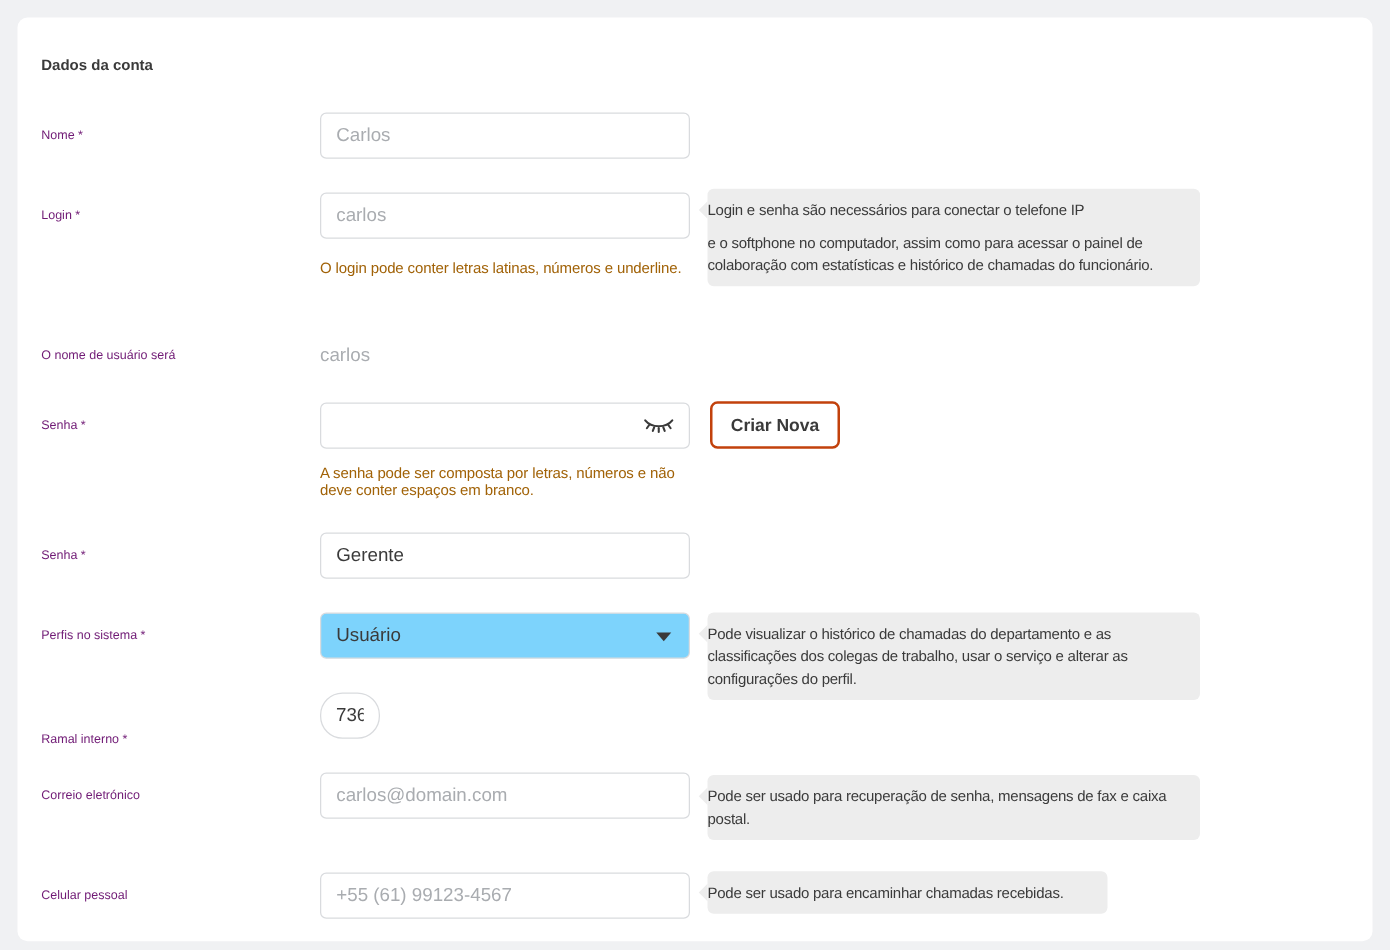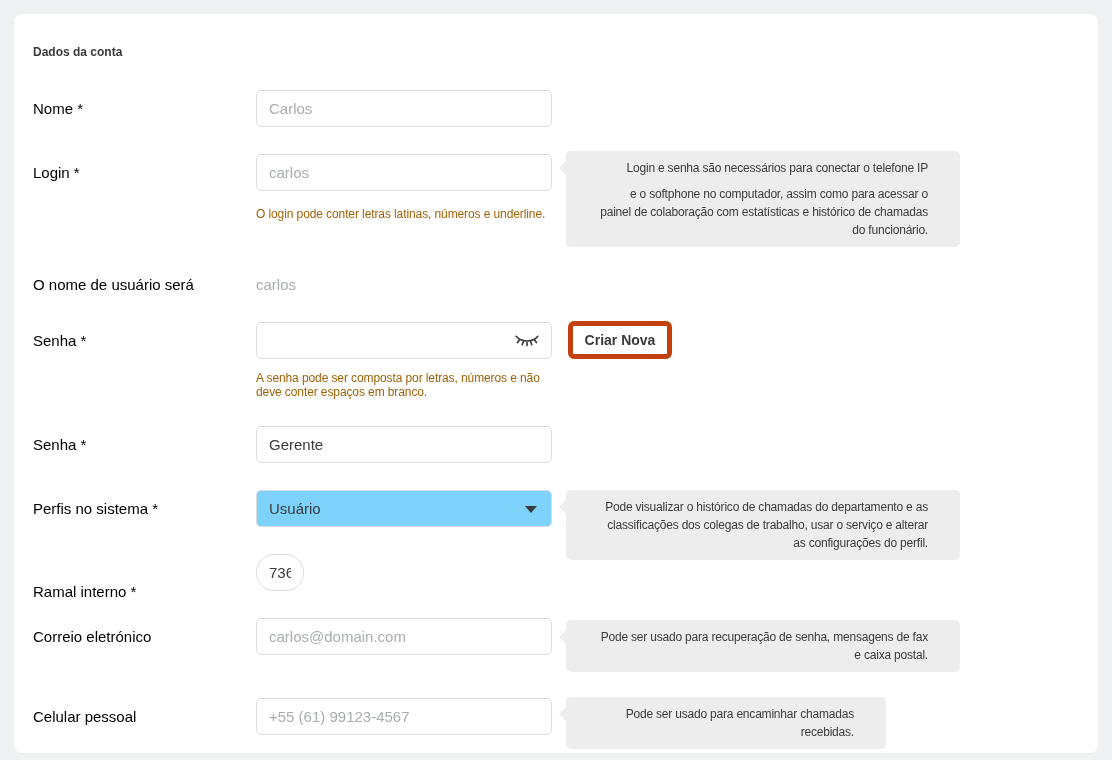--- a/index.html
+++ b/index.html
@@ -13,21 +13,21 @@
   .card{
     position:absolute;left:14px;top:14px;width:1084px;height:739px;
     background:#ffffff;border-radius:8px;
   }
   .title{
     position:absolute;left:19px;top:27px;margin:0;
     font-size:12px;font-weight:700;color:#3a3a3a;line-height:22px;
   }
   .lbl{
     position:absolute;left:19px;width:215px;height:37px;line-height:37px;
-    font-size:15px;color:#000000;white-space:nowrap;
+    font-size:10px;color:#701a75;white-space:nowrap;
   }
   .inp{
     position:absolute;left:242px;width:296px;height:37px;box-sizing:border-box;
     border:1px solid #d9dbde;border-radius:5px;background:#fff;
     padding:0 12px;font-family:"Liberation Sans",sans-serif;
     font-size:15px;color:#3a3a3a;outline:none;
   }
   .inp::placeholder{color:#a9acb0;opacity:1;}
   .inp-sm{width:48px;border-radius:18px;}
   .pw-wrap{position:absolute;left:242px;width:296px;height:37px;}
@@ -37,39 +37,39 @@
     position:absolute;left:242px;width:312px;
     font-size:12px;letter-spacing:-0.1px;color:#a16207;line-height:14px;
   }
   .nowrap{white-space:nowrap;width:auto;}
   .static-val{
     position:absolute;left:242px;height:37px;line-height:37px;
     font-size:15px;color:#a9acb0;
   }
   .btn{
     position:absolute;left:554px;top:307px;width:104px;height:38px;
-    background:#fff;border:5px solid #c2410c;border-radius:6px;
+    background:#fff;border:2px solid #c2410c;border-radius:6px;
     font-family:"Liberation Sans",sans-serif;font-size:14px;font-weight:700;
     color:#3a3a3a;cursor:pointer;
   }
   .select{
     position:absolute;left:242px;width:296px;height:37px;box-sizing:border-box;
     border:1px solid #d9dbde;border-radius:5px;background:#7dd3fc;
     font-size:15px;color:#3a3a3a;line-height:35px;padding:0 34px 0 12px;
     cursor:pointer;
   }
   .caret{
     position:absolute;right:14px;top:15px;width:0;height:0;
     border-left:6px solid transparent;border-right:6px solid transparent;
     border-top:7px solid #3a3a3a;
   }
   .hint{
     position:absolute;left:552px;width:394px;box-sizing:border-box;
-    background:#ededed;border-radius:5px;padding:8px 32px;
-    font-size:12px;letter-spacing:-0.2px;color:#3b3b3b;line-height:18px;text-align:right;
+    background:#ededed;border-radius:5px;padding:8px 0;
+    font-size:12px;letter-spacing:-0.2px;color:#3b3b3b;line-height:18px;
   }
   .hint::before{
     content:"";position:absolute;left:-7px;top:10px;width:0;height:0;
     border-top:7px solid transparent;border-bottom:7px solid transparent;
     border-right:7px solid #ededed;
   }
   .hint p{margin:0;}
   .hint p + p{margin-top:8px;}
 </style>
 </head>

